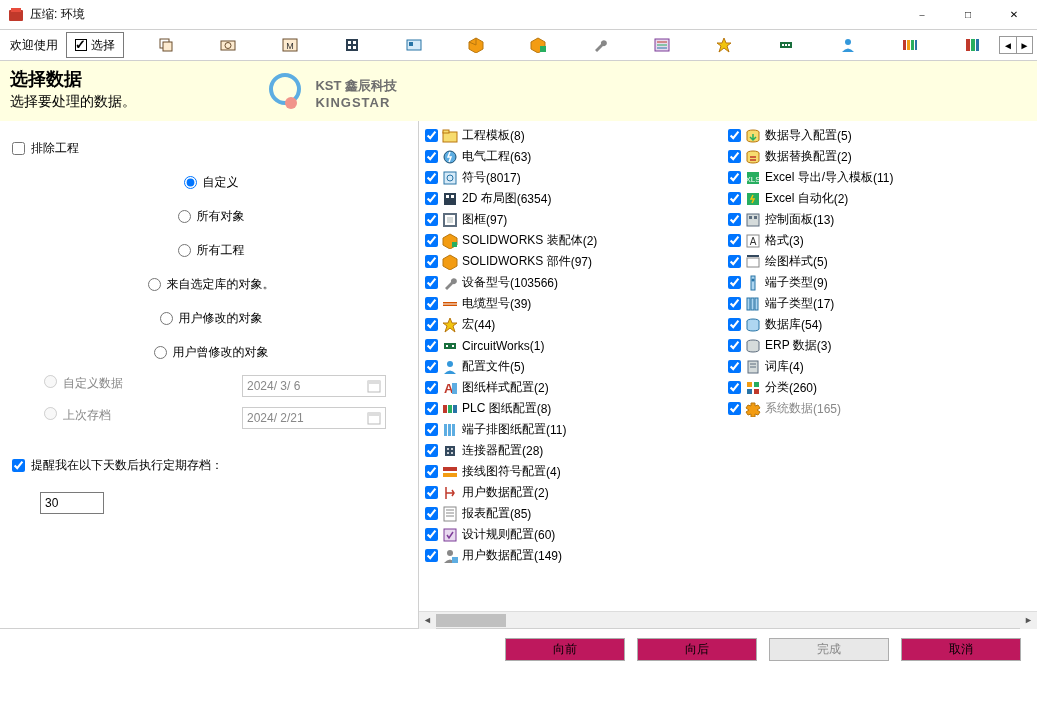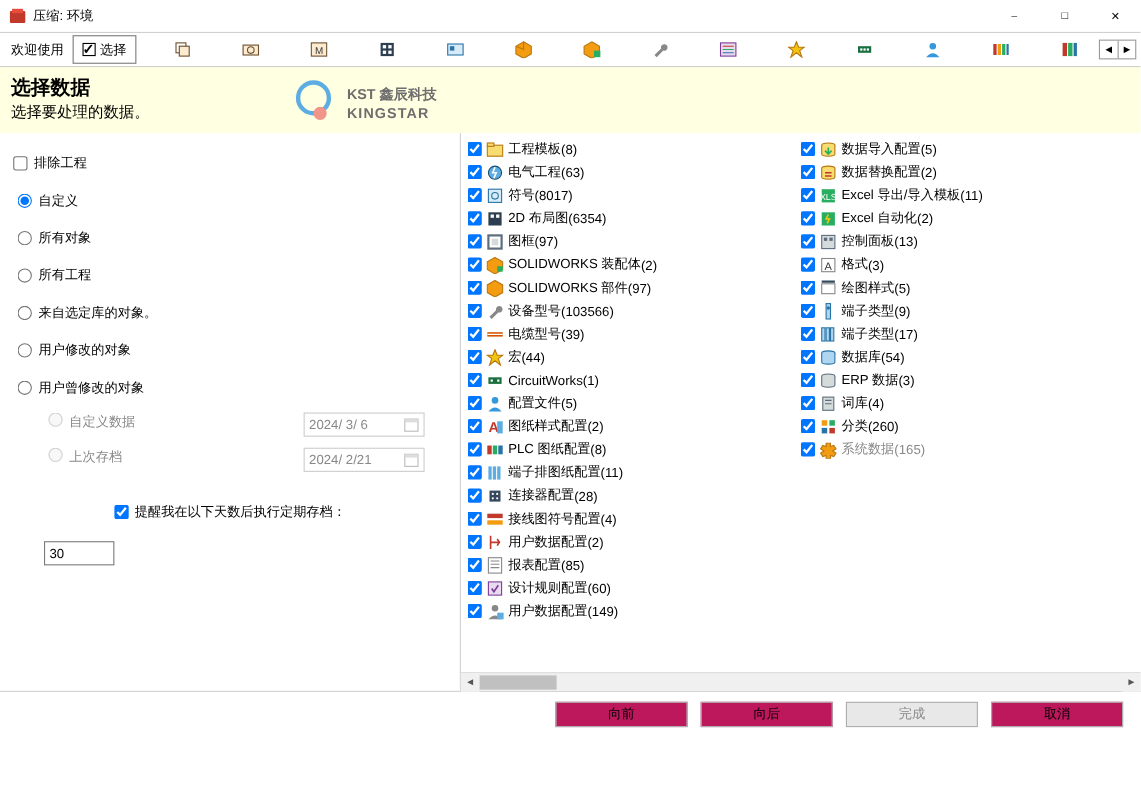--- a/index.html
+++ b/index.html
@@ -36,28 +36,28 @@
 
 .main { display: flex; height: 508px; border-bottom: 1px solid #d0d0d0; }
 .left-panel { width: 418px; padding: 16px 12px; }
 .right-panel { flex: 1; border-left: 1px solid #d0d0d0; display: flex; flex-direction: column; gap: 40px; }
 
 
 .chk-row { display: flex; align-items: center; height: 22px; margin-bottom: 6px; }
 .chk-row input[type=checkbox] { width: 13px; height: 13px; margin-right: 6px; }
 .chk-row label { font-size: 12px; }
 .radio-group { margin-left: 4px; }
-.radio-row { display: flex; align-items: center; height: 22px; margin: 12px 0; }
+.radio-row { display: flex; align-items: center; height: 22px; margin: 12px 0; justify-content: center; }
 .radio-row input[type=radio] { width: 13px; height: 13px; margin-right: 6px; }
 .sub-radio { margin-left: 28px; display: flex; height: 22px; margin-top: 10px; }
 .sub-radio input[type=radio] { width: 13px; height: 13px; margin-right: 6px; }
 .sub-radio label { color: #888; }
-.sub-radio .date-field { margin-left: auto; margin-right: 20px; width: 110px; height: 22px; border: 1px solid #ccc; display: flex; align-items: center; padding: 0 4px; color: #888; font-size: 12px; justify-content: space-between; }
+.sub-radio .date-field { margin-left: auto; margin-right: 20px; width: 144px; height: 22px; border: 1px solid #ccc; display: flex; align-items: center; padding: 0 4px; color: #888; font-size: 12px; justify-content: space-between; }
 .sub-radio .date-field .cal-icon { width: 14px; height: 14px; }
-.reminder-row { margin-top: 28px; display: flex; align-items: center; justify-content: center; }
+.reminder-row { margin-top: 28px; display: flex; align-items: center; }
 .reminder-row input[type=checkbox] { width: 13px; height: 13px; margin-right: 6px; }
 .days-input { margin-left: 28px; margin-top: 18px; width: 64px; height: 22px; border: 1px solid #7a7a7a; padding: 0 4px; font-size: 12px; display: flex; align-items: center; }
 
 
 .tree-area { flex: 1; overflow: hidden; display: flex; padding: 4px 6px; }
 .tree-col { flex: 1; }
 .tree-item { display: flex; align-items: center; height: 21px; font-size: 12px; white-space: nowrap; }
 .tree-item input[type=checkbox] { width: 13px; height: 13px; margin-right: 4px; flex-shrink: 0; }
 .tree-item .item-icon { width: 16px; height: 16px; margin-right: 4px; flex-shrink: 0; display: flex; align-items: center; justify-content: center; }
 .tree-item.disabled { color: #888; }

